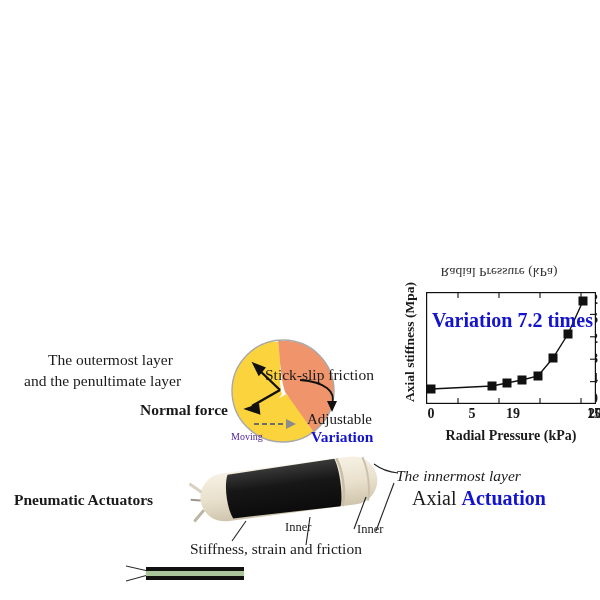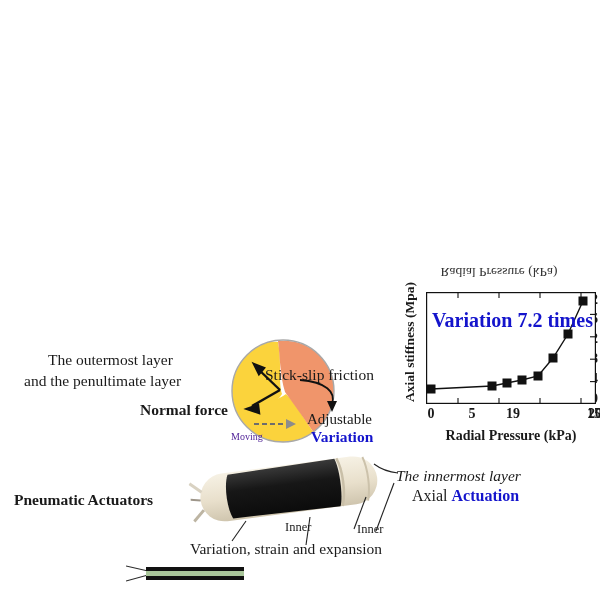--- a/index.html
+++ b/index.html
@@ -23,21 +23,21 @@
   #normal-force   { left: 140px; top: 402px; font-size: 15.5px; font-weight: bold; }
   #moving-label   { left: 231px; top: 432px; font-size: 10px; color: #4c1d95; }
   #stick-slip     { left: 265px; top: 367px; font-size: 15.5px; color: #1a1a1a; }
 
   #adjustable     { left: 307px; top: 412px; font-size: 15px; }
   #resistance     { left: 311px; top: 429px; font-size: 15.5px; font-weight: bold; color: #1414cc; }
 
   #pneumatic      { left: 14px;  top: 492px; font-size: 15.5px; font-weight: bold; }
 
   #innermost      { left: 396px; top: 468px; font-size: 15.5px; font-style: italic; }
-  #axial-act-row  { left: 412px; top: 488px; font-size: 16px; }
+  #axial-act-row  { left: 412px; top: 488px; font-size: 20px; }
   #axial-act-row b { color: #1414cc; }
 
   #inner-a        { left: 285px; top: 521px; font-size: 12.5px; }
   #inner-b        { left: 357px; top: 523px; font-size: 12.5px; }
   #stiffness-line { left: 190px; top: 541px; font-size: 15.5px; }
   #deform-row     { left: 245px; top: 564px; font-size: 15.5px; }
   #deform-row b   { color: #1414cc; }
 
   
   #circle-wrap {
@@ -188,21 +188,21 @@
     <path d="M2 2 C 10 8, 16 10, 26 11" stroke="#222" stroke-width="1.1" fill="none"></path>
   </svg>
 
   <span class="txt" id="innermost">The innermost layer</span>
   <span class="txt" id="axial-act-row">
     <span>Axial </span><b>Actuation</b>
   </span>
 
   <span class="txt" id="inner-a">Inner</span>
   <span class="txt" id="inner-b">Inner</span>
-  <span class="txt" id="stiffness-line">Variation, strain and expansion</span>
+  <span class="txt" id="stiffness-line">Stiffness, strain and friction</span>
 
   <div id="sensor-strip">
     <svg width="120" height="24" viewBox="0 0 120 24">
       <path d="M0 5 L22 10" stroke="#2b2b2b" stroke-width="1.2" fill="none"></path>
       <path d="M0 20 L22 14" stroke="#2b2b2b" stroke-width="1.2" fill="none"></path>
       <rect x="20" y="6" width="98" height="4" fill="#111111"></rect>
       <rect x="20" y="10" width="98" height="5" fill="#a9c69a"></rect>
       <rect x="20" y="15" width="98" height="4" fill="#111111"></rect>
     </svg>
   </div>

